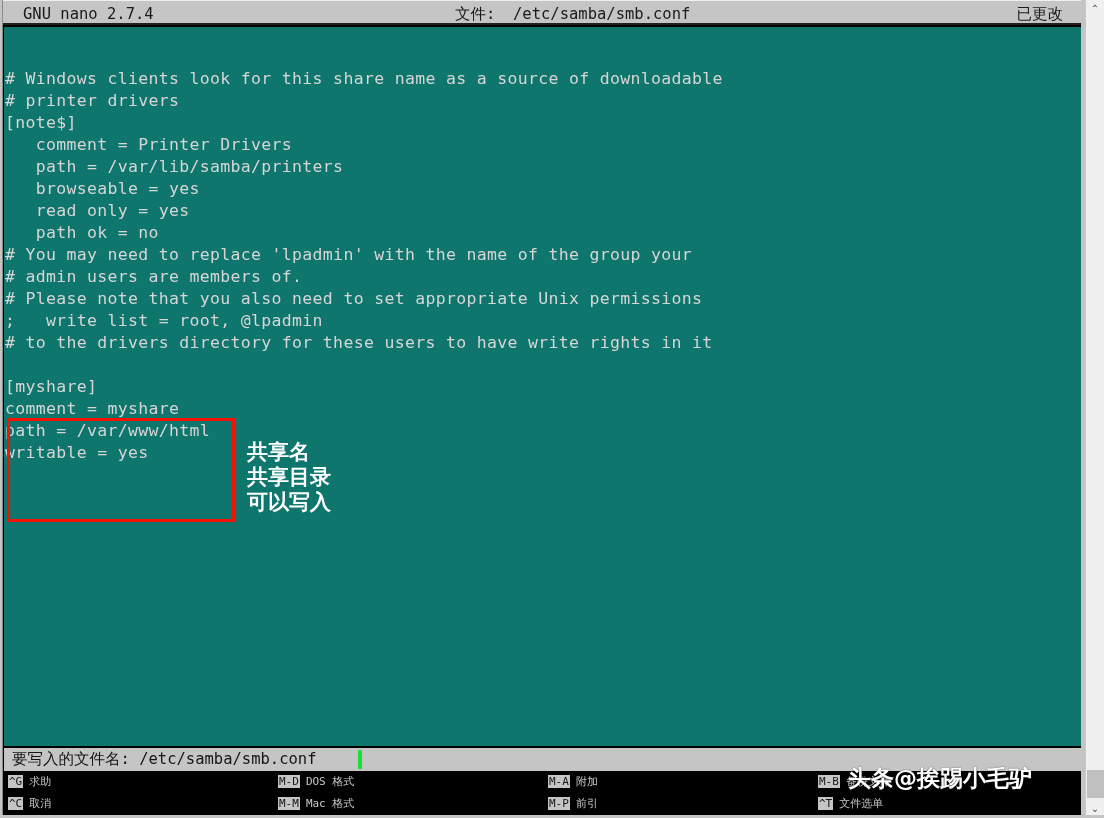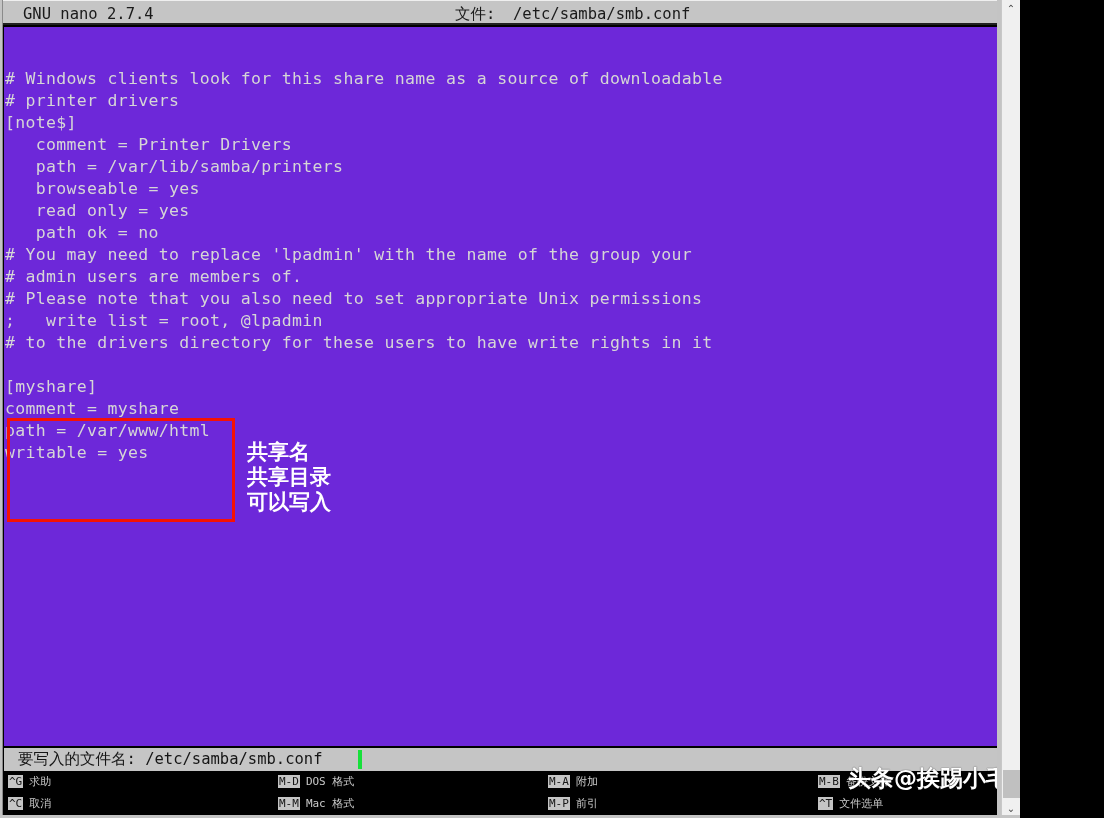--- a/index.html
+++ b/index.html
@@ -5,21 +5,21 @@
   html, body {
     margin: 0;
     padding: 0;
     background: #000;
   }
   body {
     font-family: "DejaVu Sans Mono", monospace;
   }
   #app {
     position: relative;
-    width: 1020px;
+    width: 1104px;
     height: 818px;
     overflow: hidden;
     background: #000000;
   }
 
   
   .win-left-border {
     position: absolute;
     left: 0; top: 0;
     width: 3px; height: 818px;
@@ -57,21 +57,21 @@
   .tb-filepath { left: 510px; }
   .tb-mod { right: 22px; }
 
   
   .editor {
     position: absolute;
     left: 4px;
     top: 27px;
     width: 1081px;
     height: 719px;
-    background: #6d28d9;
+    background: #0f766e;
     overflow: hidden;
   }
   .code-lines {
     position: absolute;
     left: 0;
     top: 41px;
     width: 100%;
   }
   .code-line {
     height: 22px;
@@ -119,21 +119,21 @@
     height: 23px;
     background: #c5c5c5;
     color: #151515;
     font-size: 15.5px;
     line-height: 23px;
     white-space: pre;
     box-sizing: border-box;
   }
   .promptbar .p-text {
     position: absolute;
-    left: 14px; top: 0;
+    left: 8px; top: 0;
     white-space: pre;
   }
   .promptbar .cursor {
     position: absolute;
     left: 354px;
     top: 2px;
     width: 4px;
     height: 19px;
     background: #17e03a;
   }

